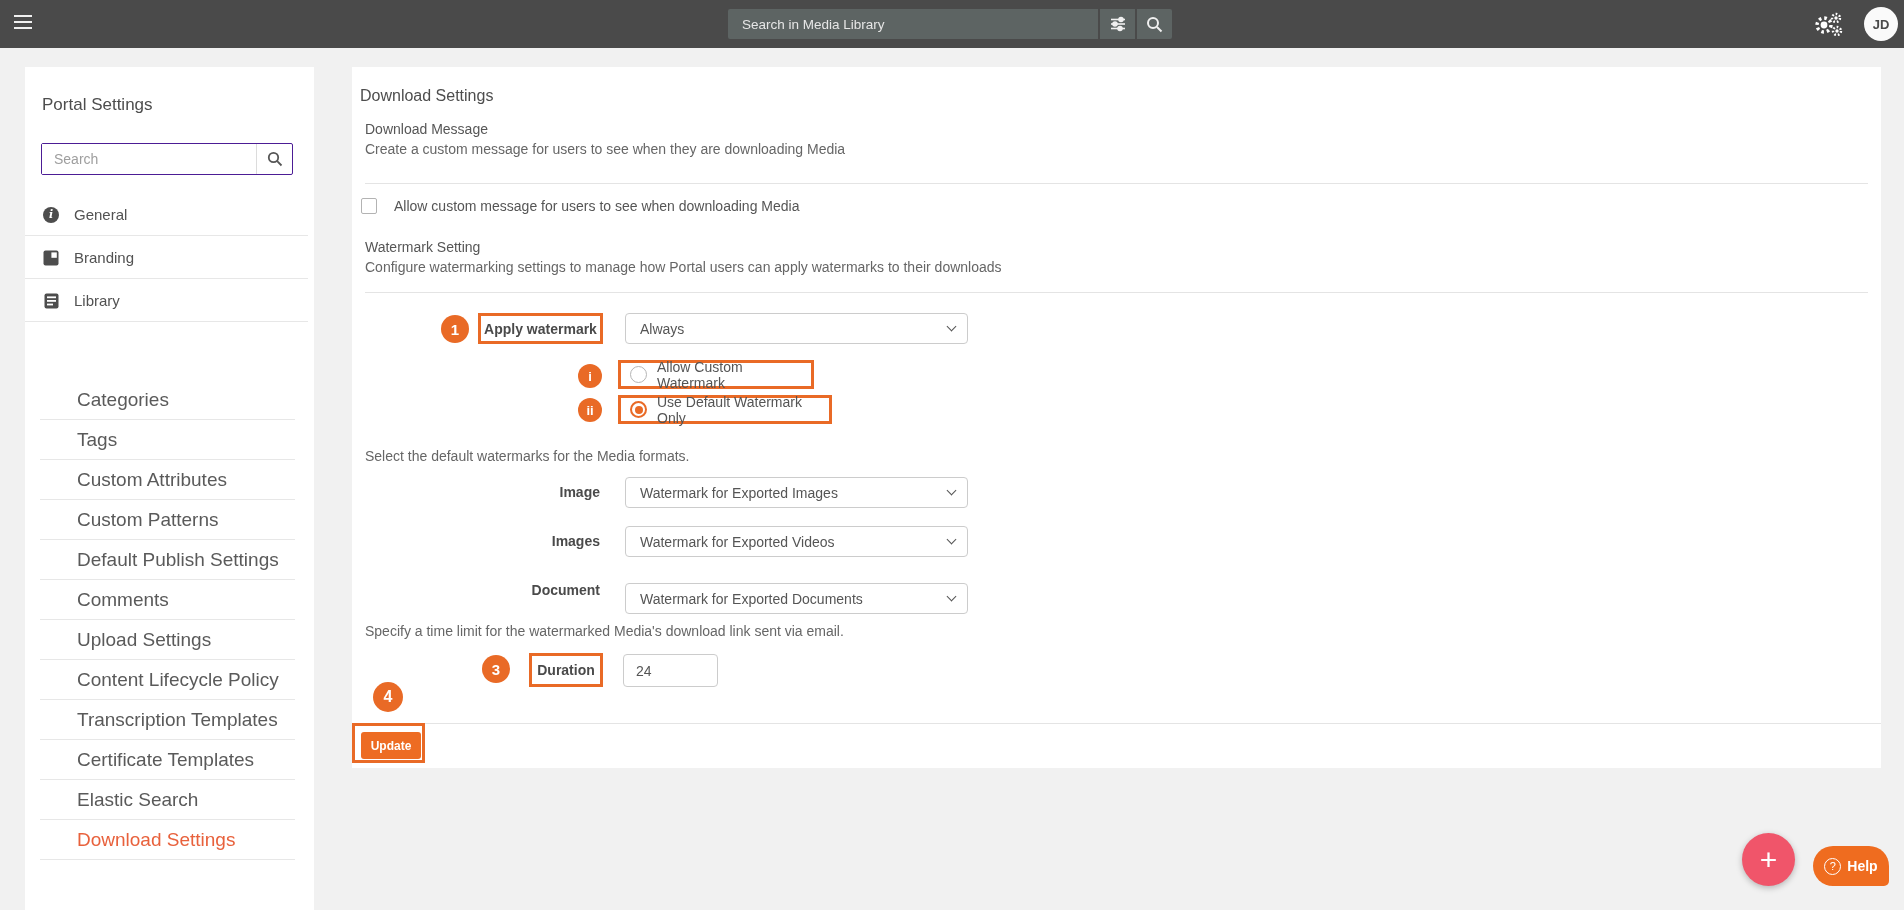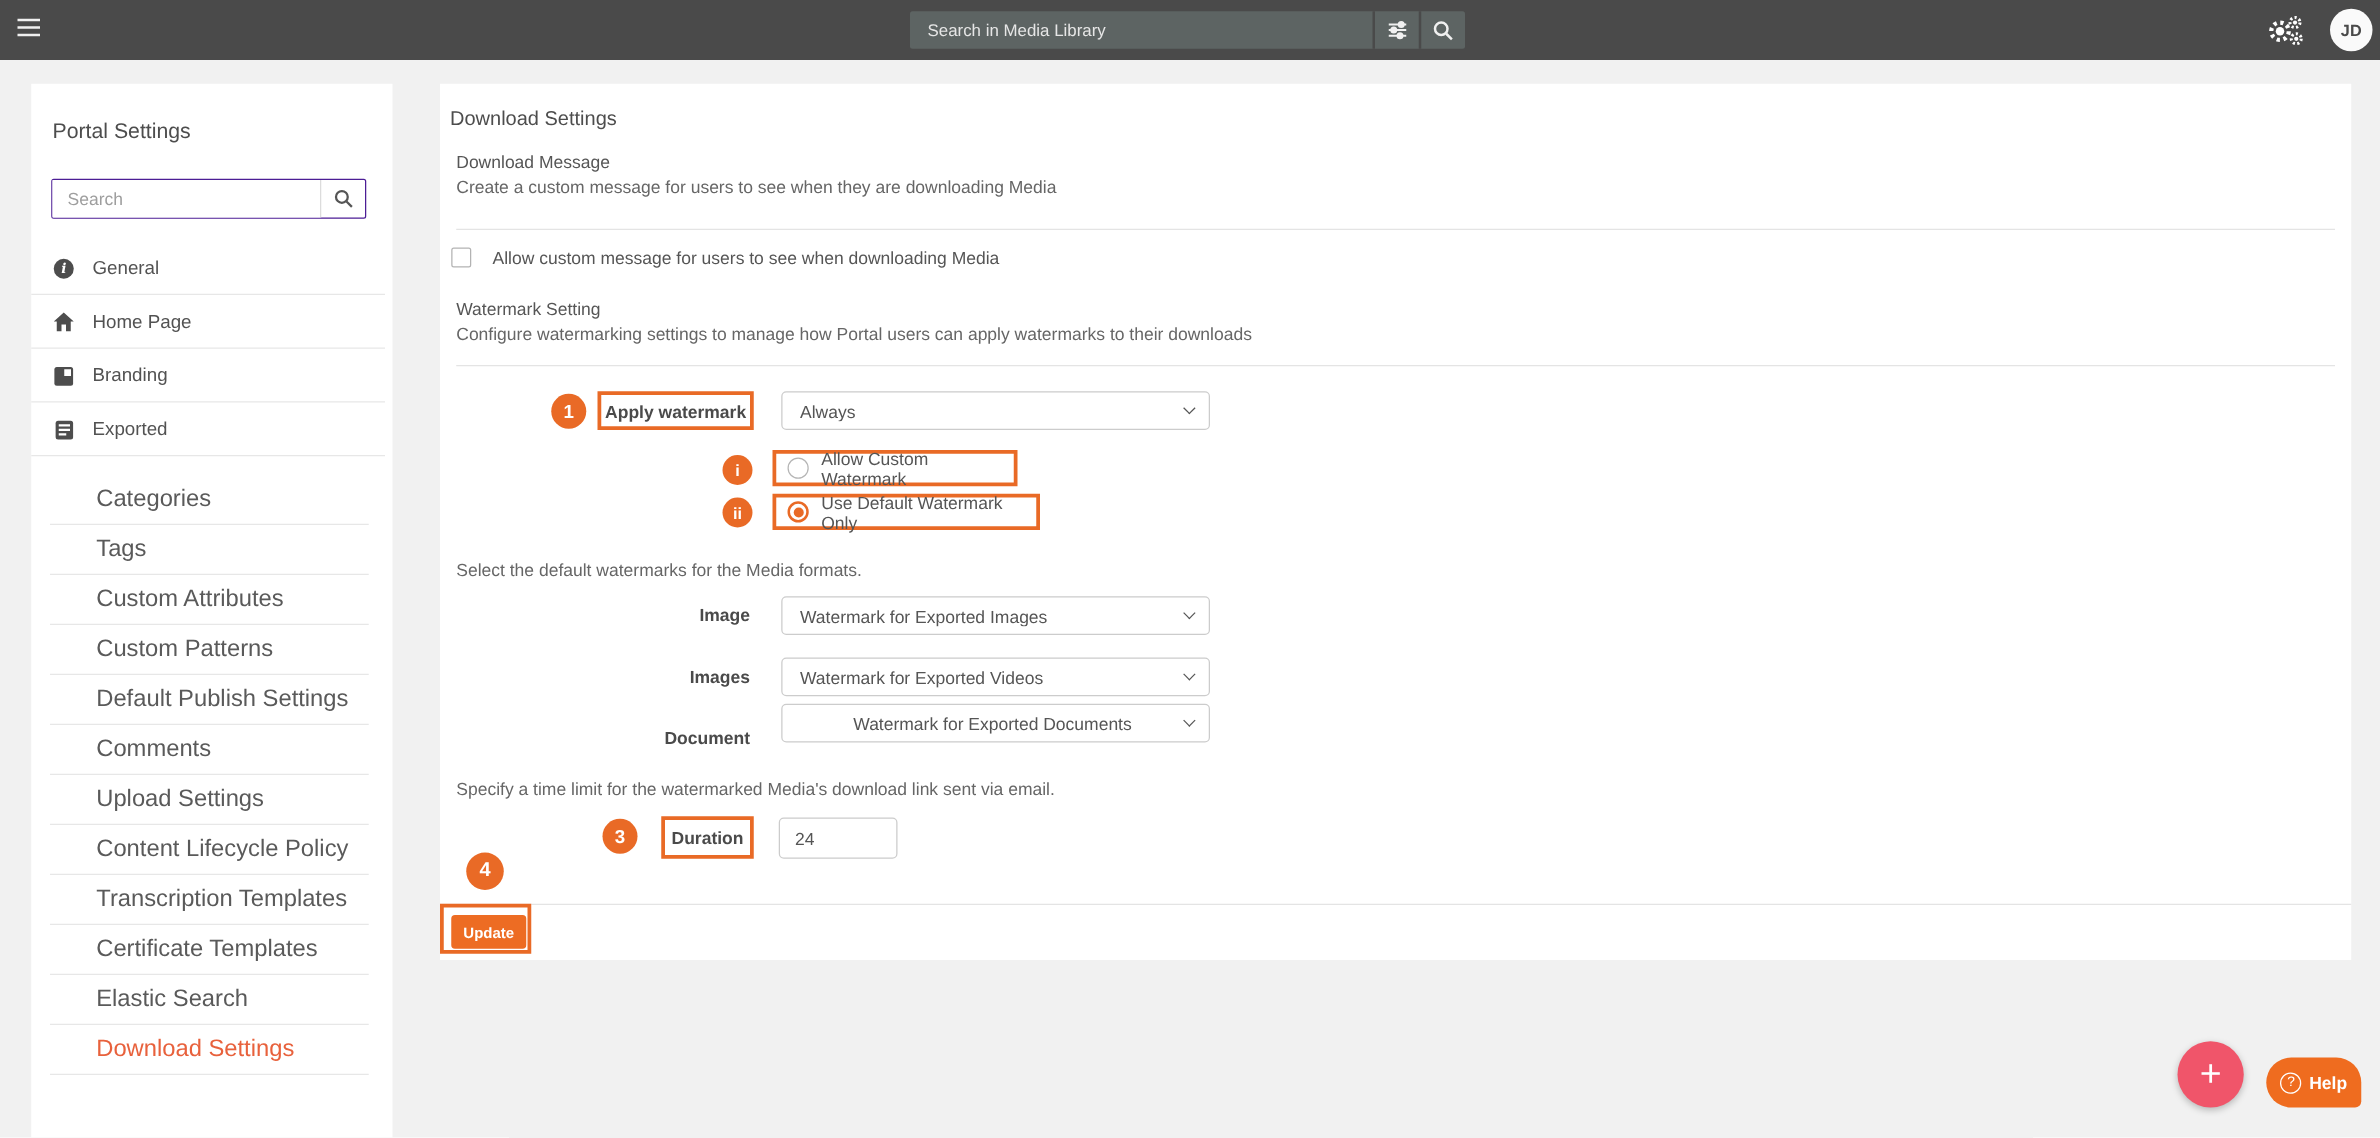--- a/index.html
+++ b/index.html
@@ -141,45 +141,37 @@
 
     <div class="sb-main">
       <div class="sb-item">
         <span class="ic">
             <span class="info-ic">i</span>
           </span>
         <span>General</span>
       </div>
       <div class="sb-item">
         <span class="ic">
-          <svg width="18" height="17" viewBox="0 0 18 17">
-              <path d="M9 1 L17 8.2 H14.6 V16 H10.8 V10.5 H7.2 V16 H3.4 V8.2 H1 Z" fill="#4d4d4d"></path>
-            </svg>
-        </span>
-        <span>Home Page</span>
-      </div>
-      <div class="sb-item">
-        <span class="ic">
           <svg width="16" height="16" viewBox="0 0 16 16">
             <rect x="0.5" y="0.5" width="15" height="15" rx="2" fill="#4d4d4d"></rect>
             <rect x="8.4" y="2.4" width="5.4" height="5.4" fill="#fff"></rect>
           </svg>
         </span>
         <span>Branding</span>
       </div>
       <div class="sb-item">
         <span class="ic">
           <svg width="15" height="16" viewBox="0 0 15 16">
             <rect x="0.5" y="0.5" width="14" height="15" rx="2" fill="#4d4d4d"></rect>
             <rect x="3" y="3.4" width="9" height="1.8" fill="#fff"></rect>
             <rect x="3" y="7" width="9" height="1.8" fill="#fff"></rect>
             <rect x="3" y="10.6" width="6" height="1.8" fill="#fff"></rect>
           </svg>
         </span>
-        <span>Exported</span>
+        <span>Library</span>
       </div>
     </div>
 
     <div class="sb-sub">
       <div class="sub-item">Categories</div>
       <div class="sub-item">Tags</div>
       <div class="sub-item">Custom Attributes</div>
       <div class="sub-item">Custom Patterns</div>
       <div class="sub-item">Default Publish Settings</div>
       <div class="sub-item">Comments</div>
@@ -241,21 +233,21 @@
       <span class="chev"></span>
     </div>
 
     <div class="abs blabel fmt-label" style="left:0; top:466px;">Images</div>
     <div class="abs sel" style="left:273px; top:459px;">
       <span class="sel-val">Watermark for Exported Videos</span>
       <span class="chev"></span>
     </div>
 
     <div class="abs blabel fmt-label" style="left:0; top:515px;">Document</div>
-    <div class="abs sel" style="left:273px; top:496px;text-align:center;">
+    <div class="abs sel" style="left:273px; top:516px;">
       <span class="sel-val">Watermark for Exported Documents</span>
       <span class="chev"></span>
     </div>
 
     <div class="abs sec-sub" style="left:13px; top:556px;">Specify a time limit for the watermarked Media's download link sent via email.</div>
 
     <div class="ann-circle" style="left:130px; top:588px; width:28px; height:28px; font-size:15px;">3</div>
     <div class="ann-box lbl-box" style="left:177px; top:586px; width:74px; height:34px;">
       <span class="blabel">Duration</span>
     </div>

